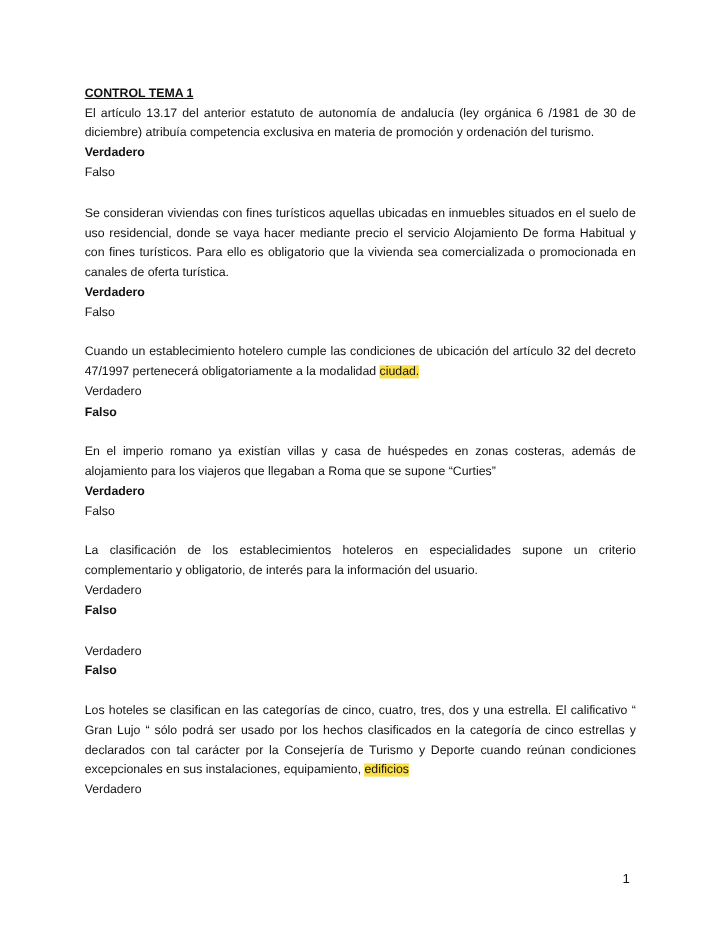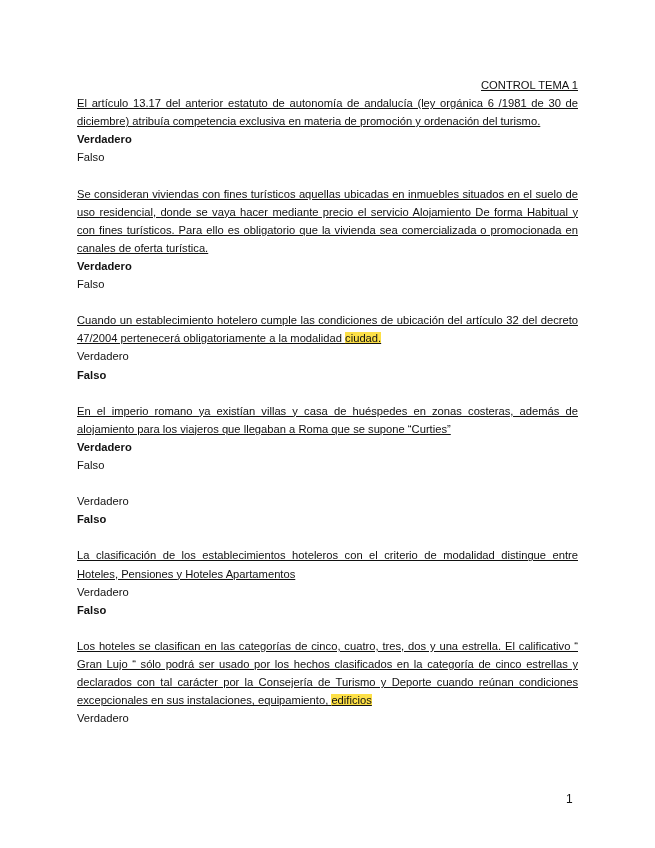--- a/index.html
+++ b/index.html
@@ -1,21 +1,21 @@
 <!DOCTYPE html>
 <html><head>
   <meta charset="utf-8">
   <style>
     html, body { margin: 0; padding: 0; background: #ffffff; }
     body { width: 655px; height: 848px; position: relative; overflow: hidden;
       font-family: "Liberation Sans", "DejaVu Sans", sans-serif; color: #111; }
     .page { position: absolute; left: 0; top: 0; width: 655px; height: 848px; background: #fff; }
     .content { position: absolute; left: 77px; top: 76px; width: 501px; font-size: 11.2px; line-height: 18.1px; }
-    .title { text-align: right; font-weight: normal; text-decoration: underline; }
-    .para { text-align: justify; text-align-last: left; text-decoration: underline; }
+    .title { text-align: left; font-weight: bold; text-decoration: underline; }
+    .para { text-align: justify; text-align-last: left; }
     .opt { }
     .opt.bold { font-weight: bold; }
     .gap { height: 18.1px; }
     .hl { background: #fde047; }
     .pagenum { position: absolute; left: 566px; top: 792px; font-size: 12px; }
   </style>
 </head>
 <body>
 
 <div class="page">
@@ -30,41 +30,41 @@
     <div class="gap"></div>
 
     <div class="question">
       <div class="para"><span>Se consideran viviendas con fines turísticos aquellas ubicadas en inmuebles situados en el suelo de uso residencial, donde se vaya hacer mediante precio el servicio Alojamiento De forma Habitual y con fines turísticos. Para ello es obligatorio que la vivienda sea comercializada o promocionada en canales de oferta turística.</span></div>
       <div class="opt bold">Verdadero</div>
       <div class="opt">Falso</div>
     </div>
     <div class="gap"></div>
 
     <div class="question">
-      <div class="para"><span>Cuando un establecimiento hotelero cumple las condiciones de ubicación del artículo 32 del decreto 47/2004 pertenecerá obligatoriamente a la modalidad </span><span class="hl">ciudad.</span></div>
+      <div class="para"><span>Cuando un establecimiento hotelero cumple las condiciones de ubicación del artículo 32 del decreto 47/1997 pertenecerá obligatoriamente a la modalidad </span><span class="hl">ciudad.</span></div>
       <div class="opt">Verdadero</div>
       <div class="opt bold">Falso</div>
     </div>
     <div class="gap"></div>
 
     <div class="question">
       <div class="para"><span>En el imperio romano ya existían villas y casa de huéspedes en zonas costeras, además de alojamiento para los viajeros que llegaban a Roma que se supone “Curties”</span></div>
       <div class="opt bold">Verdadero</div>
       <div class="opt">Falso</div>
     </div>
     <div class="gap"></div>
 
     <div class="question">
+      <div class="para"><span>La clasificación de los establecimientos hoteleros en especialidades supone un criterio complementario y obligatorio, de interés para la información del usuario.</span></div>
       <div class="opt">Verdadero</div>
       <div class="opt bold">Falso</div>
     </div>
     <div class="gap"></div>
 
     <div class="question">
-      <div class="para"><span>La clasificación de los establecimientos hoteleros con el criterio de modalidad distingue entre Hoteles, Pensiones y Hoteles Apartamentos</span></div>
       <div class="opt">Verdadero</div>
       <div class="opt bold">Falso</div>
     </div>
     <div class="gap"></div>
 
     <div class="question">
       <div class="para"><span>Los hoteles se clasifican en las categorías de cinco, cuatro, tres, dos y una estrella. El calificativo “ Gran Lujo “ sólo podrá ser usado por los hechos clasificados en la categoría de cinco estrellas y declarados con tal carácter por la Consejería de Turismo y Deporte cuando reúnan condiciones excepcionales en sus instalaciones, equipamiento, </span><span class="hl">edificios</span></div>
       <div class="opt">Verdadero</div>
     </div>
   </div>

